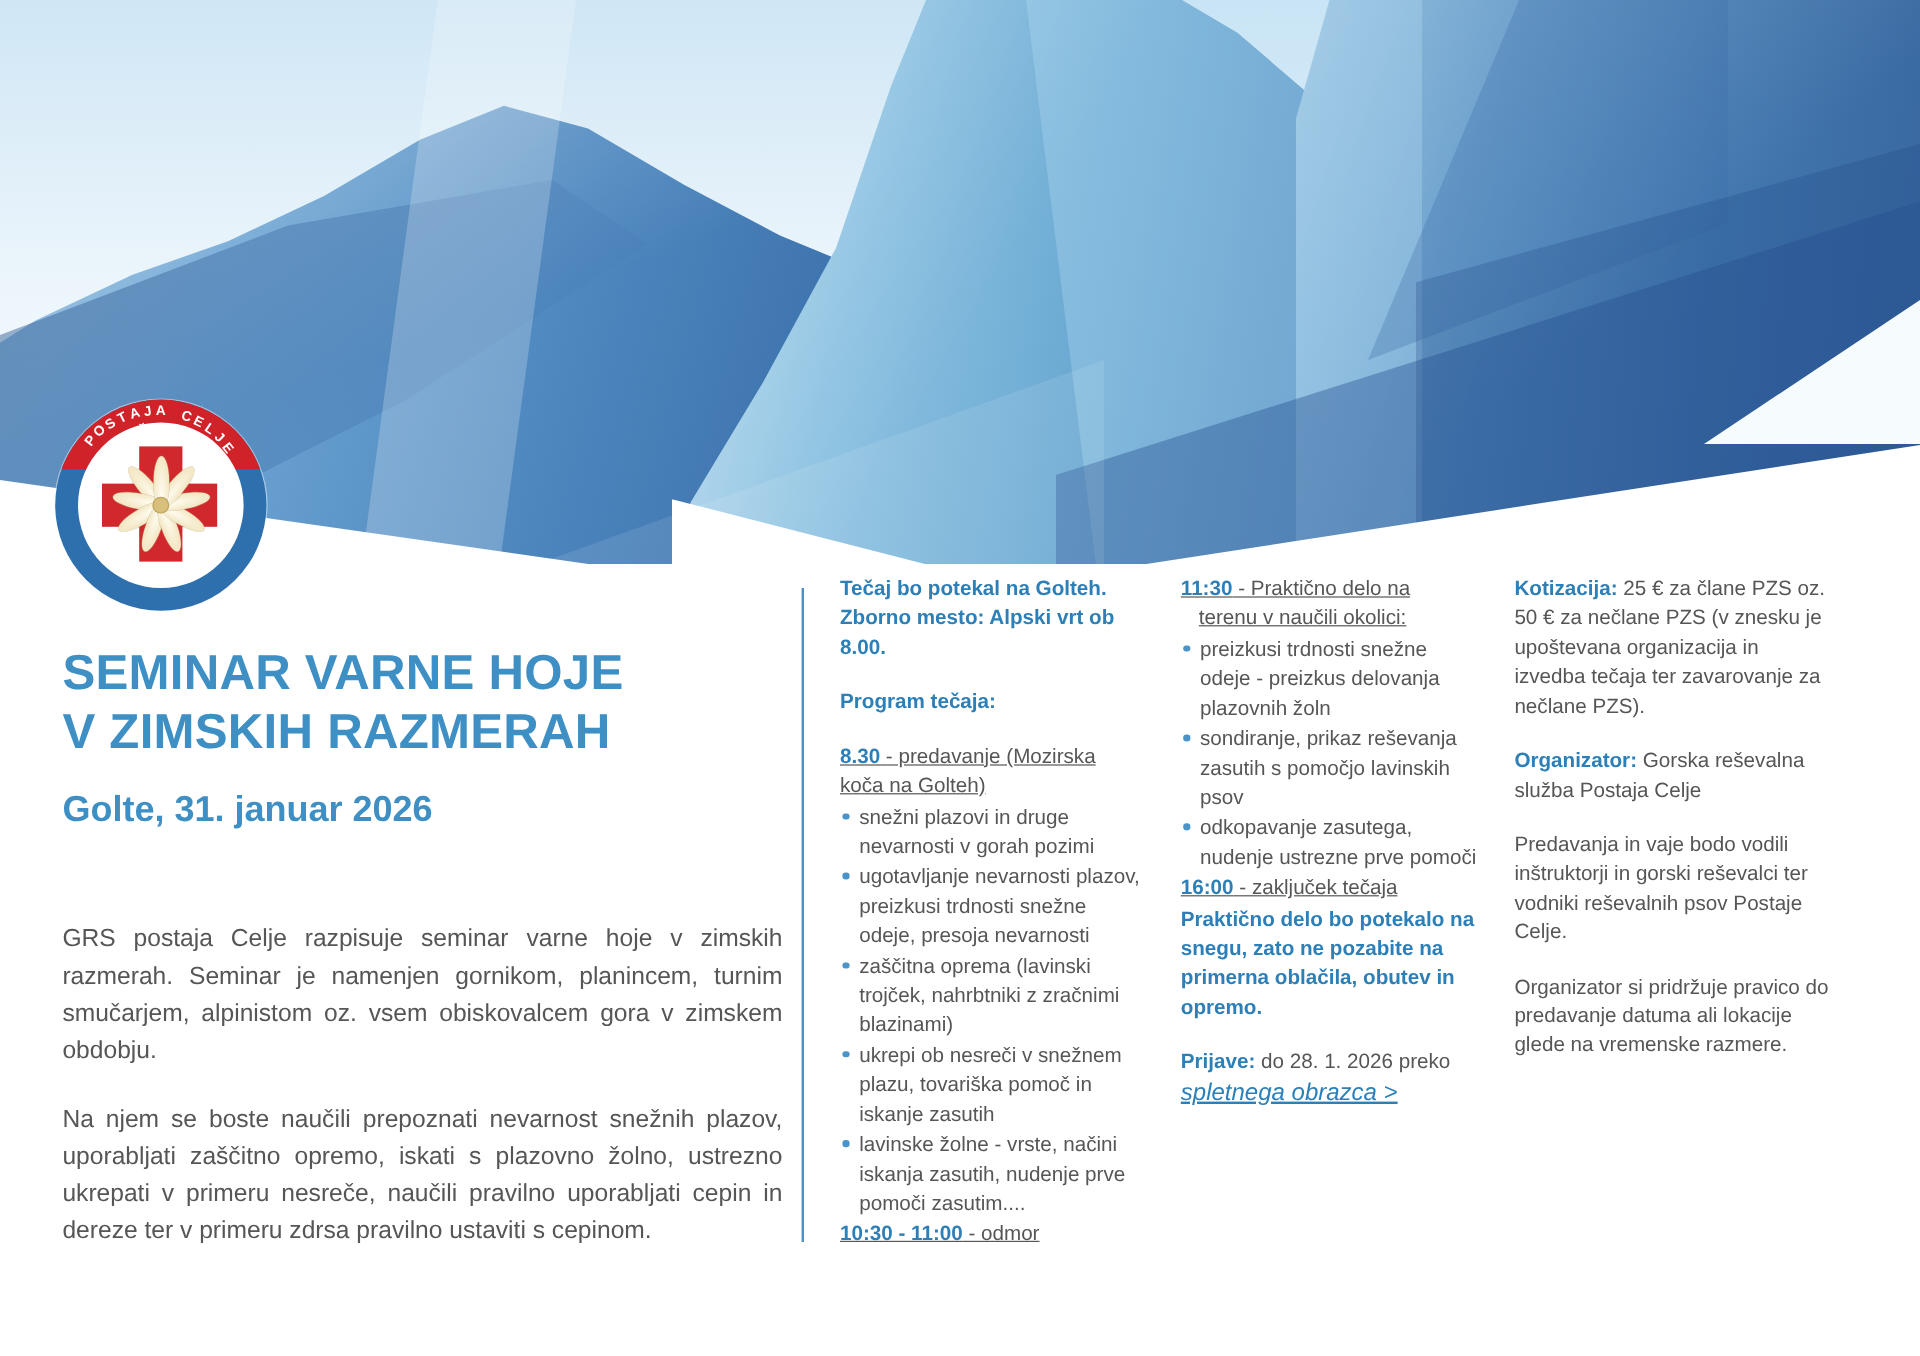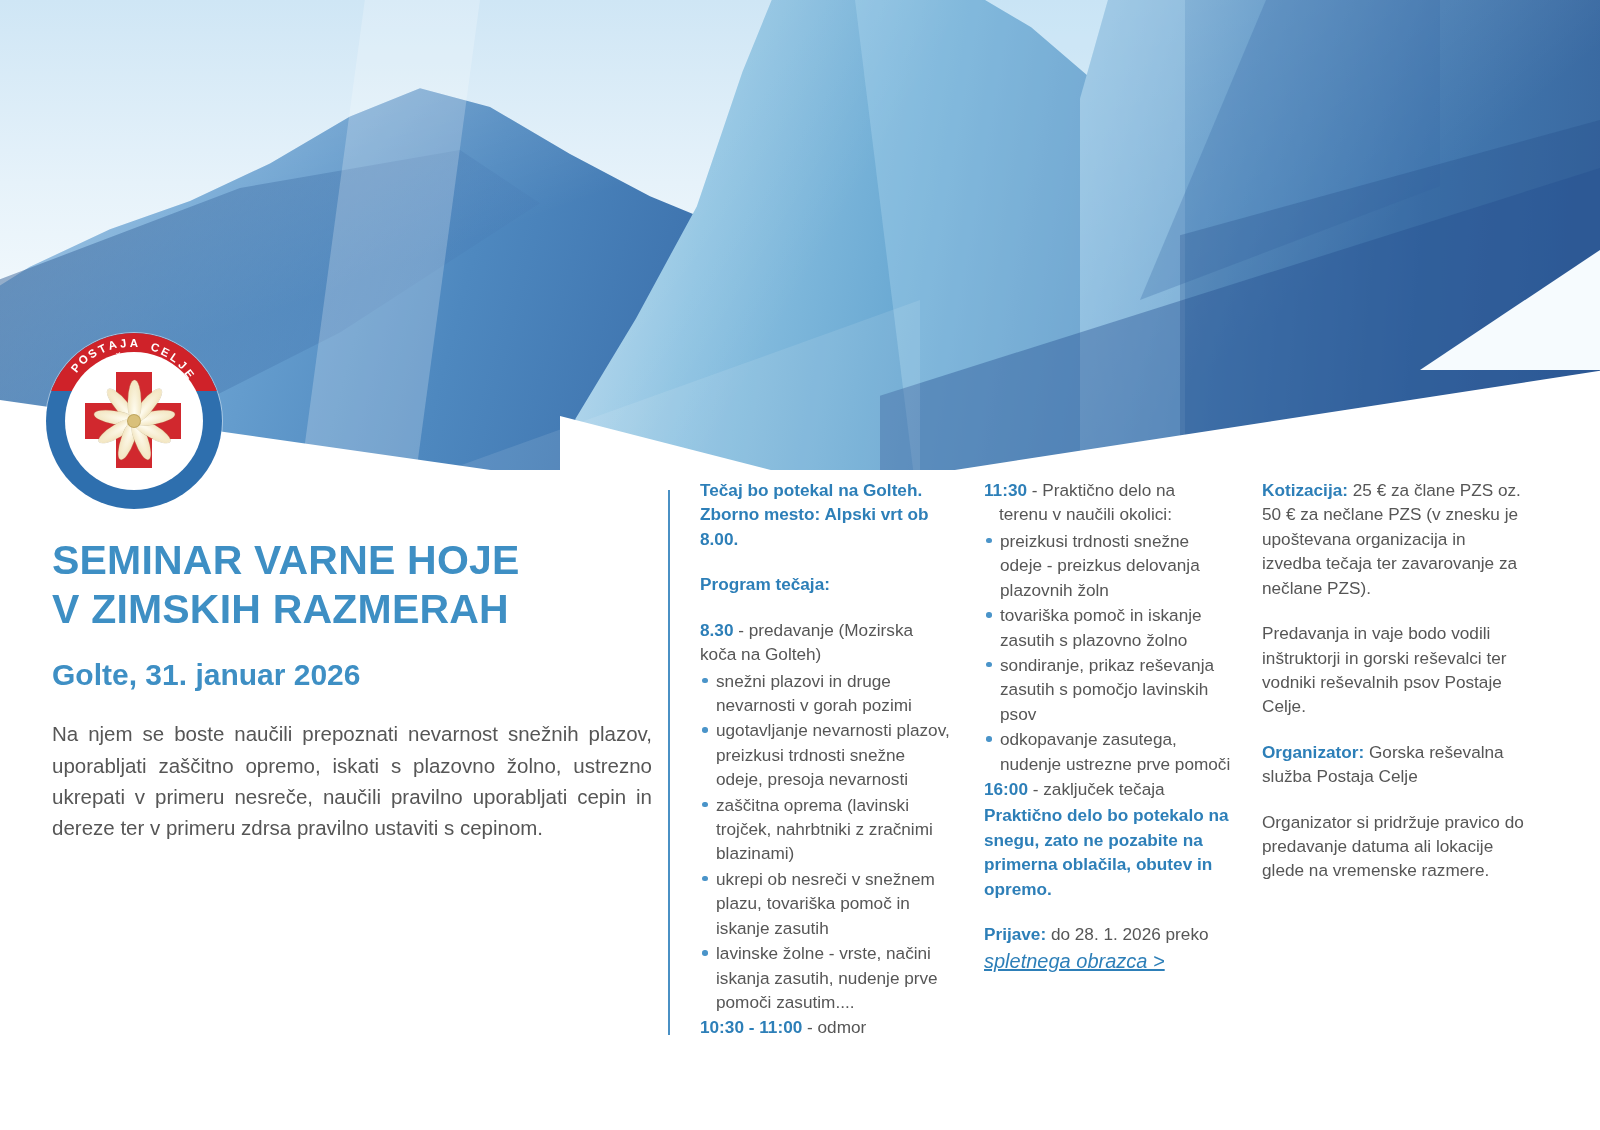--- a/index.html
+++ b/index.html
@@ -165,21 +165,21 @@
     position:absolute; top:478px;
     font-size:17.2px; color:#565656; line-height:1.42;
   }
   #col1 { left:700px; width:252px; }
   #col2 { left:984px; width:250px; }
   #col3 { left:1262px; width:262px; }
 
   .hdr-blue { color:#2d7fb8; font-weight:bold; }
   .lead { color:#2d7fb8; font-weight:bold; margin-bottom:3px; }
   .blk { margin-bottom:21px; }
-  .timeline { margin-bottom:2px; }
+  .timeline { margin-bottom:2px;text-decoration:underline; }
   .time { color:#2d7fb8; font-weight:bold; }
   .sub-ind { padding-left:15px; }
 
   ul.bul { list-style:none; margin:0 0 0 0; padding:0; }
   ul.bul li {
     position:relative; padding-left:16px; margin-bottom:1px;
   }
   ul.bul li::before {
     content:""; position:absolute; left:2px; top:9px;
     width:5.5px; height:5.5px; border-radius:50%; background:#4a94c9;
@@ -277,20 +277,21 @@
     </div>
   </div>
 </div>
 
 <div id="left">
   <h1 id="title">
     <span>SEMINAR VARNE HOJE</span><br>
     <span>V ZIMSKIH RAZMERAH</span>
   </h1>
   <div id="subtitle">Golte, 31. januar 2026</div>
+  <p class="body-p first">GRS postaja Celje razpisuje seminar varne hoje v zimskih razmerah. Seminar je namenjen gornikom, planincem, turnim smučarjem, alpinistom oz. vsem obiskovalcem gora v zimskem obdobju.</p>
   <p class="body-p">Na njem se boste naučili prepoznati nevarnost snežnih plazov, uporabljati zaščitno opremo, iskati s plazovno žolno, ustrezno ukrepati v primeru nesreče, naučili pravilno uporabljati cepin in dereze ter v primeru zdrsa pravilno ustaviti s cepinom.</p>
 </div>
 
 <div id="divider"></div>
 
 <div class="col" id="col1">
   <div class="blk lead">Tečaj bo potekal na Golteh. Zborno mesto: Alpski vrt ob 8.00.</div>
   <div class="blk lead">Program tečaja:</div>
   <div class="timeline">
     <span class="time">8.30</span><span> - predavanje (Mozirska koča na Golteh)</span>
@@ -307,36 +308,35 @@
   </div>
 </div>
 
 <div class="col" id="col2">
   <div class="timeline">
     <span class="time">11:30</span><span> - Praktično delo na</span>
     <div class="sub-ind">terenu v naučili okolici:</div>
   </div>
   <ul class="bul blk" id="c2-bullets">
       <li>preizkusi trdnosti snežne odeje - preizkus delovanja plazovnih žoln</li>
-      <li>tovariška pomoč in iskanje zasutih s plazovno žolno</li>
       <li>sondiranje, prikaz reševanja zasutih s pomočjo lavinskih psov</li>
       <li>odkopavanje zasutega, nudenje ustrezne prve pomoči</li>
     </ul>
   <div class="blk timeline">
     <span class="time">16:00</span><span> - zaključek tečaja</span>
   </div>
   <div class="blk note-bold">Praktično delo bo potekalo na snegu, zato ne pozabite na primerna oblačila, obutev in opremo.</div>
   <div>
     <span class="hdr-blue">Prijave:</span><span> do 28. 1. 2026 preko</span>
     <div><a class="form-link" href="#">spletnega obrazca &gt;</a></div>
   </div>
 </div>
 
 <div class="col" id="col3">
   <div class="blk">
     <span class="hdr-blue">Kotizacija:</span><span> 25 € za člane PZS oz. 50 € za nečlane PZS (v znesku je upoštevana organizacija in izvedba tečaja ter zavarovanje za nečlane PZS).</span>
   </div>
-  <div class="blk">Predavanja in vaje bodo vodili inštruktorji in  gorski reševalci ter vodniki reševalnih psov Postaje Celje.</div>
   <div class="blk">
     <span class="hdr-blue">Organizator:</span><span> Gorska reševalna služba Postaja Celje</span>
   </div>
+  <div class="blk">Predavanja in vaje bodo vodili inštruktorji in  gorski reševalci ter vodniki reševalnih psov Postaje Celje.</div>
   <div class="blk">Organizator si pridržuje pravico do predavanje datuma ali lokacije glede na vremenske razmere.</div>
 </div>
 
 </body></html>

